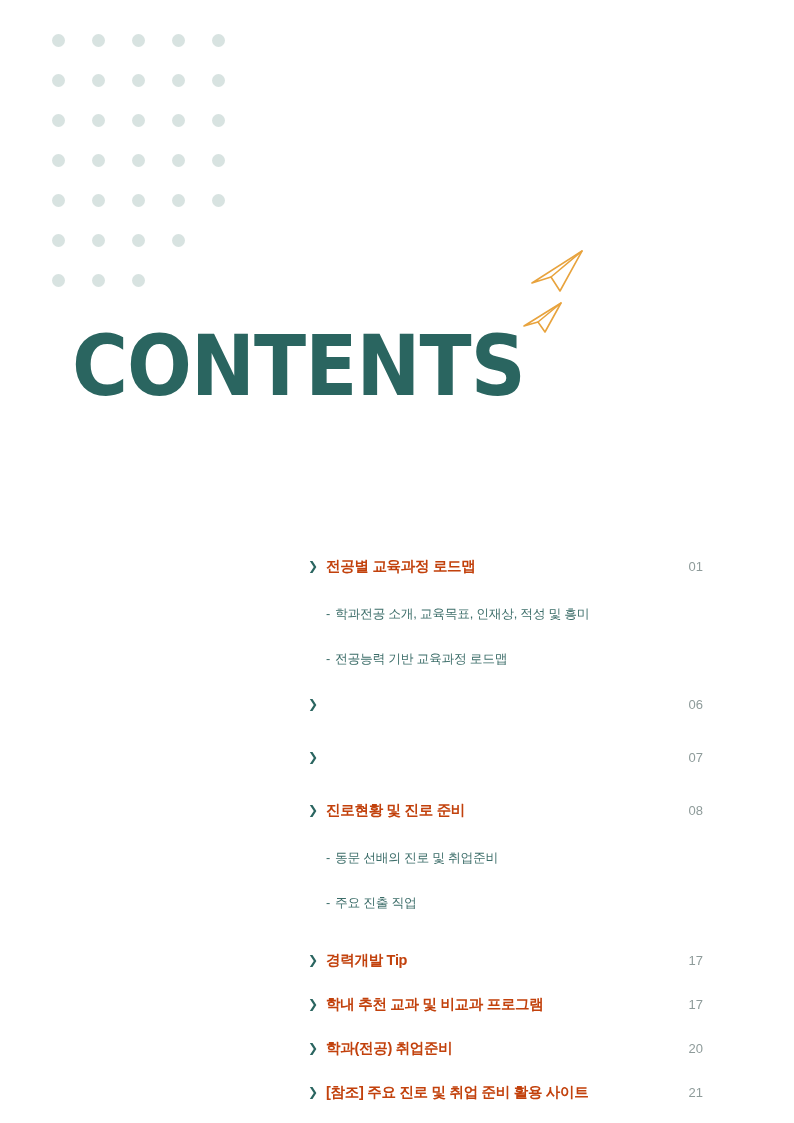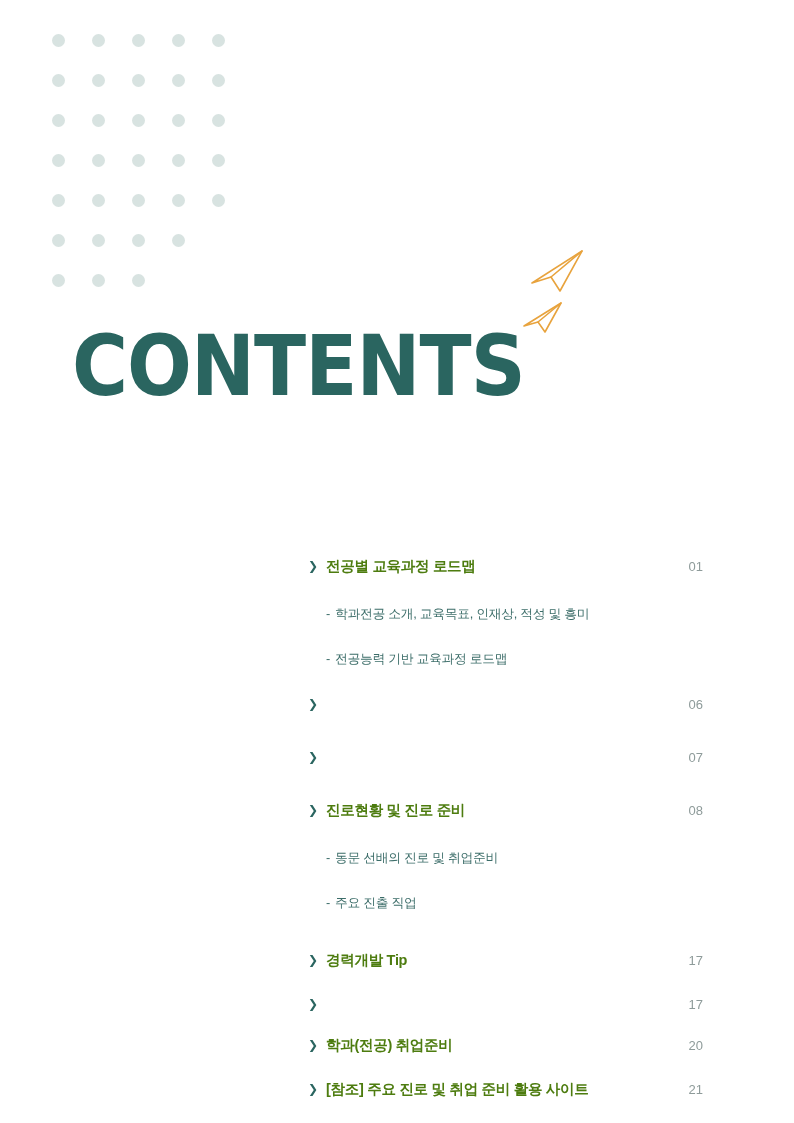--- a/index.html
+++ b/index.html
@@ -82,21 +82,21 @@
   .arrow-icon {
     color: #2a6560;
     font-size: 12px;
     line-height: 1;
     position: relative;
     top: -1px;
   }
   .toc-main-label {
     font-size: 14.5px;
     font-weight: bold;
-    color: #4d7c0f;
+    color: #c2410c;
     letter-spacing: -0.3px;
     white-space: nowrap;
   }
   .toc-page {
     font-size: 13px;
     color: #8e9b9a;
     letter-spacing: 0px;
     padding-top: 7px;
     margin-top: 12px;
   }
@@ -234,20 +234,21 @@
         <span class="toc-main-label">경력개발 Tip</span>
       </div>
       <span class="toc-page">17</span>
     </div>
   </div>
 
   <div>
     <div class="toc-entry">
       <div class="toc-main">
         <span class="arrow-icon">❯</span>
+        <span class="toc-main-label">학내 추천 교과 및 비교과 프로그램</span>
       </div>
       <span class="toc-page">17</span>
     </div>
   </div>
 
   <div>
     <div class="toc-entry">
       <div class="toc-main">
         <span class="arrow-icon">❯</span>
         <span class="toc-main-label">학과(전공) 취업준비</span>

